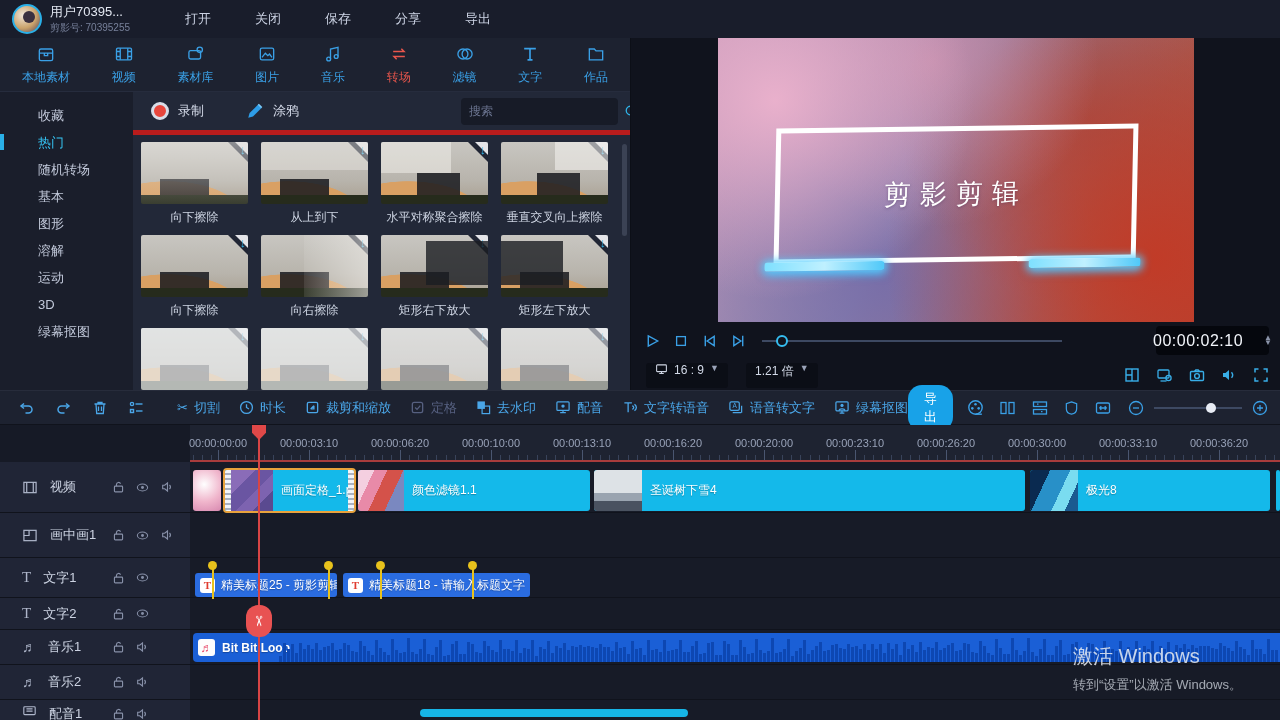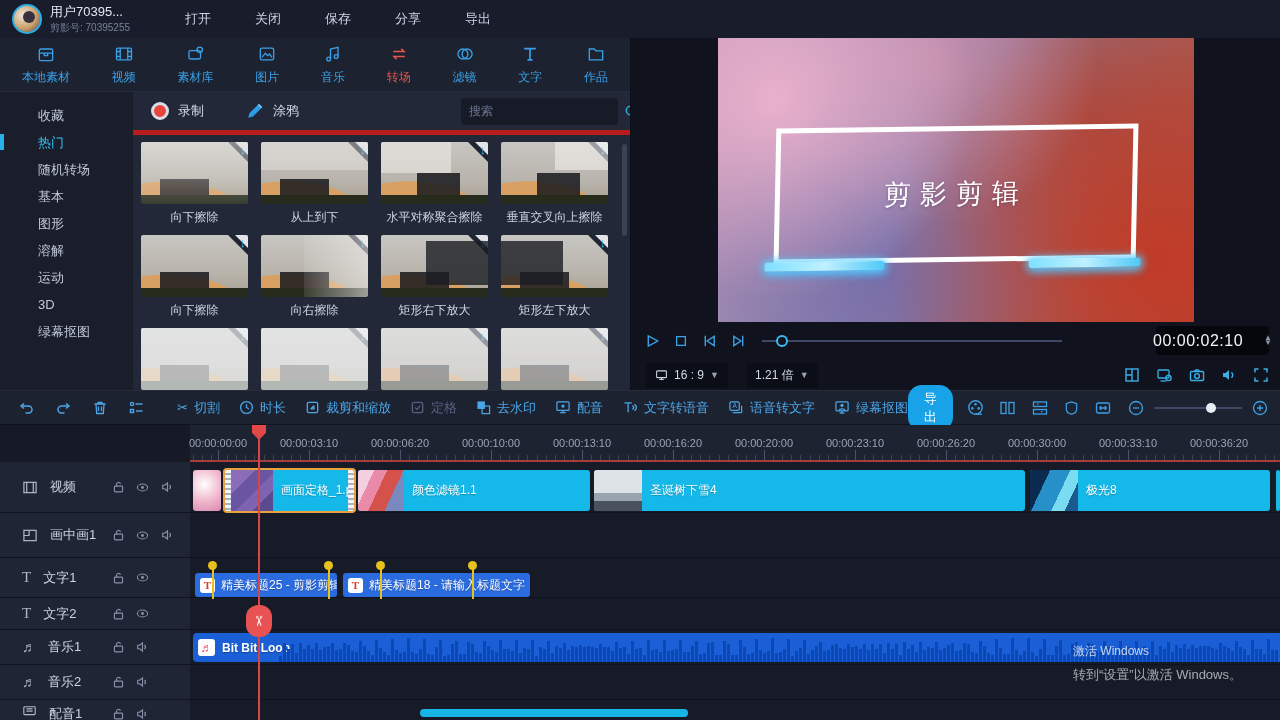--- a/index.html
+++ b/index.html
@@ -95,21 +95,21 @@
 
   .transport { position:absolute; left:0; top:284px; width:650px; height:38px; display:flex; align-items:center; }
   .tpbtn { color:#3aa0e6; margin-left:14px; }
   .pslider { position:relative; margin-left:16px; width:300px; height:2px; background:#3d4962; }
   .pslider .handle { position:absolute; left:14px; top:-5px; width:12px; height:12px; border-radius:50%; border:2px solid #35bdf0; background:#10131d; }
   .timecode { position:absolute; right:12px; top:4px; width:113px; height:29px; background:#05070d; border-radius:4px; display:flex; align-items:center; justify-content:center; gap:21px; }
   .timecode .tc { color:#f2f5fa; font-size:16px; letter-spacing:.5px; }
   .stepper { display:flex; flex-direction:column; line-height:.55; color:#8a93a8; font-size:8px; }
 
   .pv-opts { position:absolute; left:0; top:322px; width:650px; height:30px; display:flex; align-items:center; }
-  .dd { height:25px; background:#0b0e16; border-radius:3px; display:flex; align-items:center; gap:6px; padding:0 9px; color:#d3dae8; font-size:12px; }
+  .dd { height:25px; background:#0b0e16; border-radius:3px; display:flex; align-items:flex-start; gap:6px; padding:0 9px; color:#d3dae8; font-size:12px; }
   .dd.aspect { margin-left:15px; }
   .dd.rate { margin-left:18px; }
   .chev { color:#9aa3b8; font-size:9px; }
   .pv-icons { margin-left:auto; margin-right:12px; display:flex; align-items:center; gap:16px; color:#38aee8; }
 
   
   .edit-toolbar { position:absolute; left:0; top:390px; width:1280px; height:35px; background:#1d2230; border-top:1px solid #272c3b; border-bottom:1px solid #10131c; display:flex; align-items:center; padding:0 10px; }
   .etb { color:#4aa6e8; display:flex; align-items:center; gap:6px; }
   .etb .elabel { font-size:13px; color:#4aa6e8; white-space:nowrap; }
   .etb.dim, .etb.dim .elabel { color:#566080; }
@@ -163,21 +163,21 @@
   .pin::after { content:""; position:absolute; left:3.5px; top:8px; width:2px; height:30px; background:#e8c21c; }
 
   .playhead { position:absolute; left:258px; top:0; width:2px; height:295px; background:#d84545; z-index:6; }
   .ph-cap { position:absolute; left:-6px; top:0; width:14px; height:15px; background:#e04848; clip-path:polygon(0 0,100% 0,100% 52%,50% 100%,0 52%); }
   .scissors-badge { position:absolute; left:246px; top:180px; width:26px; height:32px; background:#e85252; border-radius:12px; z-index:7; display:flex; align-items:center; justify-content:center; color:#fff; font-size:14px; }
   .scissors-badge span { transform:rotate(90deg); display:block; }
 
   .hscroll { position:absolute; left:420px; top:284px; width:268px; height:8px; border-radius:4px; background:#16b5e6; z-index:8; }
 
   .watermark { position:absolute; right:38px; top:218px; z-index:9; text-align:left; }
-  .wm1 { font-size:12px; color:rgba(232,236,242,.85); }
+  .wm1 { font-size:20px; color:rgba(232,236,242,.85); }
   .wm2 { font-size:13px; color:rgba(222,228,236,.7); margin-top:6px; }
 
   .sliver { position:absolute; border-radius:2px; background:#14b9ea; }
 </style>
 </head>
 <body>
 
 <div class="app">
 
   <div class="titlebar">

